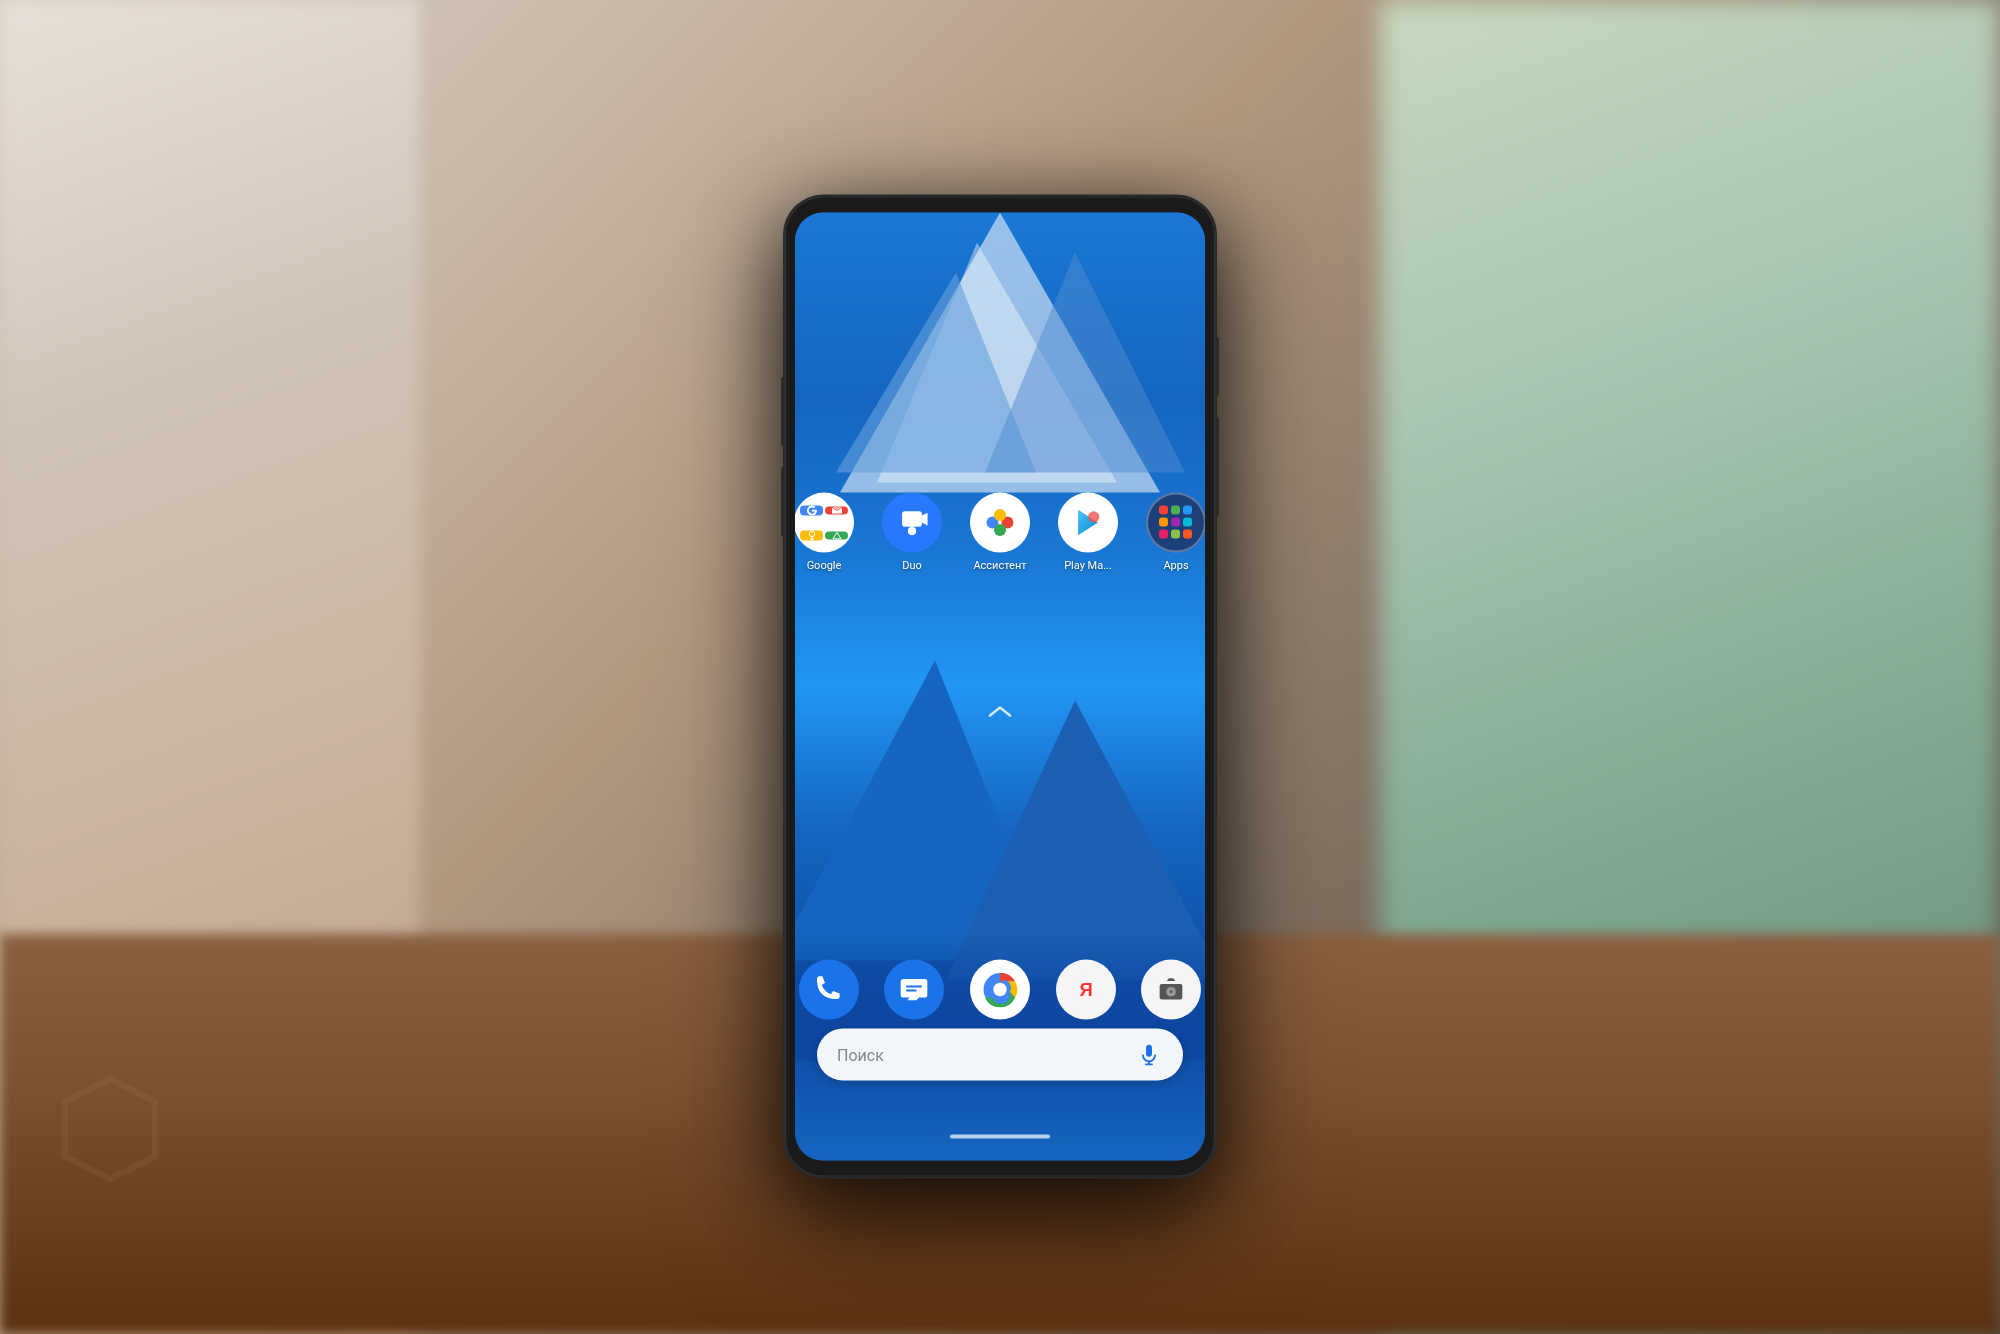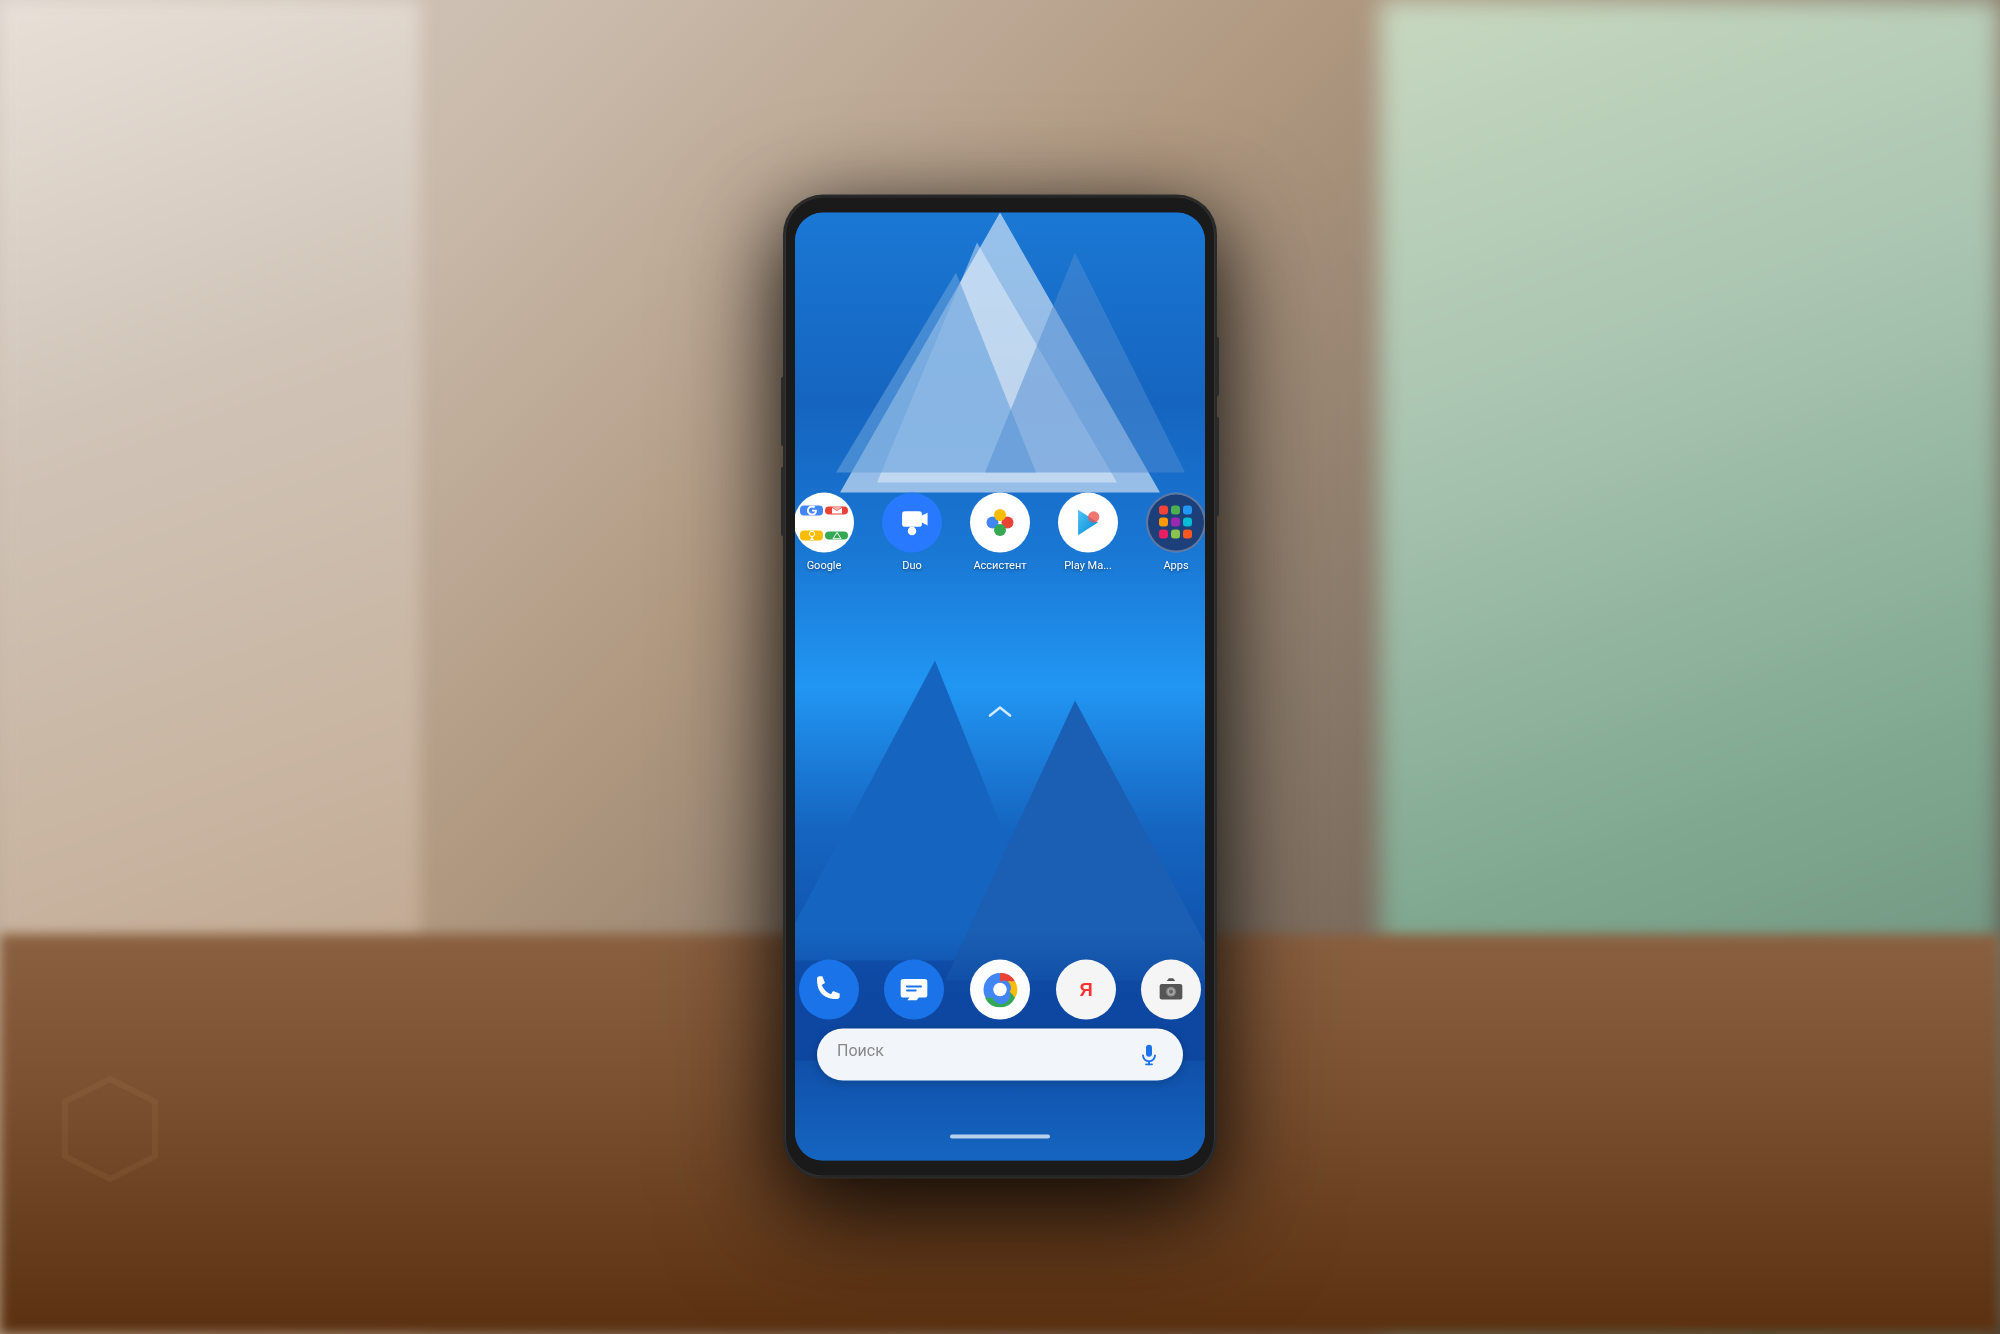--- a/index.html
+++ b/index.html
@@ -395,20 +395,21 @@
     
     .search-bar {
       position: absolute;
       bottom: 80px;
       left: 22px;
       right: 22px;
       height: 52px;
       background: rgba(255,255,255,0.95);
       border-radius: 26px;
       display: flex;
+      align-items: center;
       padding: 12px 20px;
       box-shadow: 0 2px 10px rgba(0,0,0,0.2);
     }
 
     .search-placeholder {
       flex: 1;
       color: #888;
       font-size: 16px;
     }
 

